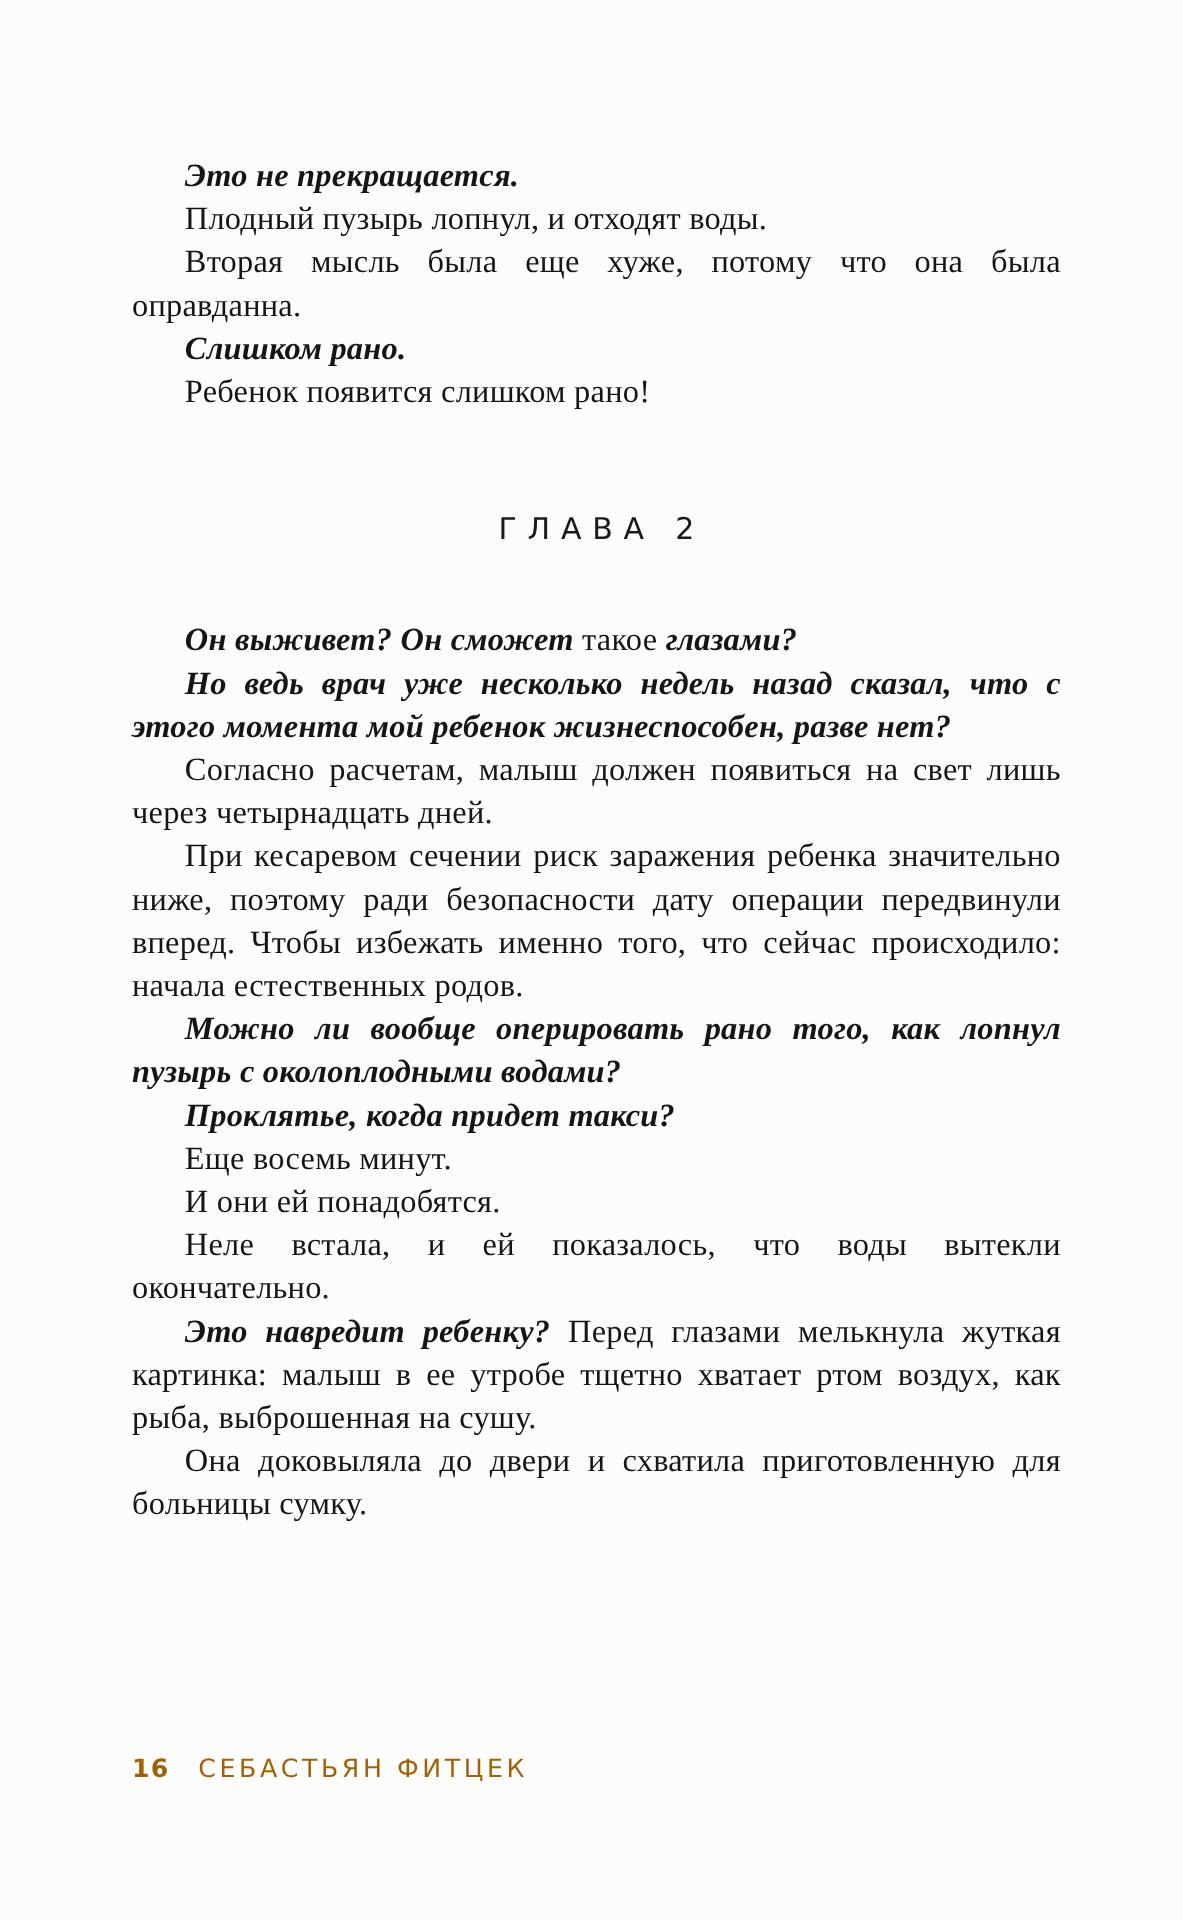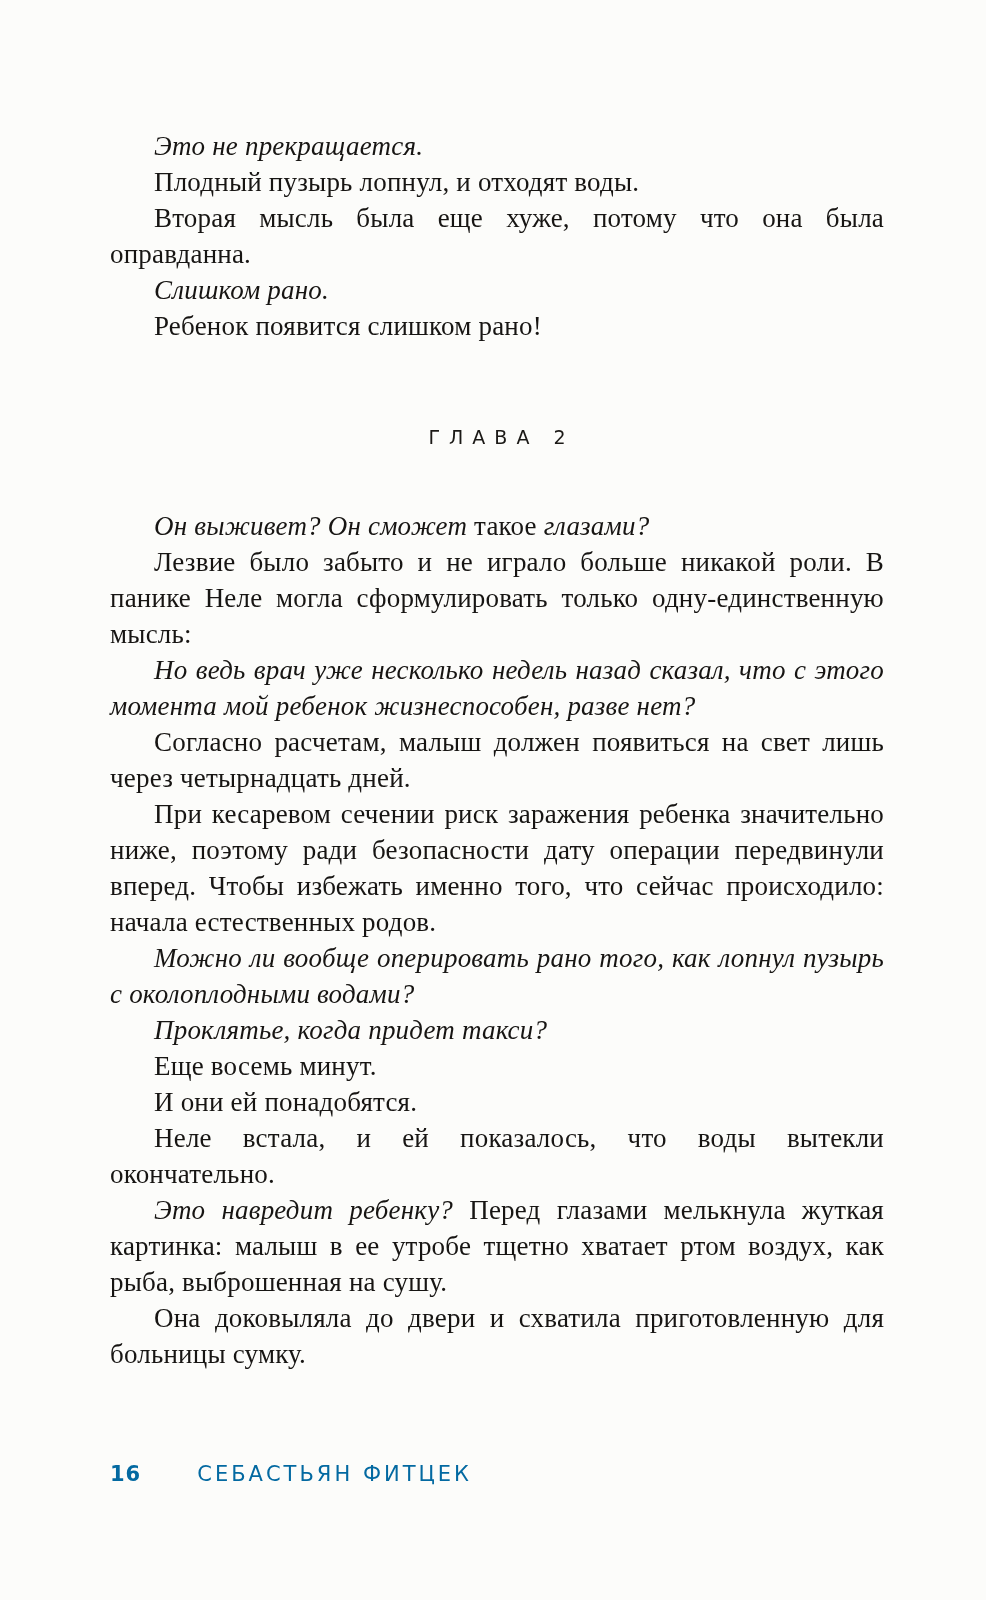--- a/index.html
+++ b/index.html
@@ -24,41 +24,41 @@
   .body-text p {
     margin: 0;
     font-size: 27px;
     line-height: 36px;
     text-align: justify;
     text-indent: 44px;
     letter-spacing: 0.2px;
   }
   .run-i {
     font-style: italic;
+    font-weight: bold;
   }
   .chapter-heading {
     font-family: "DejaVu Sans", sans-serif;
     font-weight: 500;
-    font-size: 19px;
+    font-size: 25px;
     letter-spacing: 9px;
     text-indent: 9px; 
     text-align: center;
     margin: 82px 0 60px 0;
     color: #1b1916;
   }
   .footer {
     position: absolute;
     left: 110px;
     bottom: 114px;
     font-family: "DejaVu Sans", sans-serif;
     font-size: 21px;
-    color: #0369a1;
+    color: #a16207;
     display: flex;
     align-items: baseline;
-    gap: 32px;
   }
   .footer .pagenum {
     font-weight: bold;
     letter-spacing: 1px;
     margin-right: 24px;
   }
   .footer .author {
     letter-spacing: 3px;
     font-weight: 500;
   }
@@ -73,21 +73,20 @@
       <p><span>Плодный пузырь лопнул, и отходят воды.</span></p>
       <p><span>Вторая мысль была еще хуже, потому что она была оправданна.</span></p>
       <p><span class="run-i">Слишком рано.</span></p>
       <p><span>Ребенок появится слишком рано!</span></p>
     </div>
 
   <h2 class="chapter-heading">ГЛАВА 2</h2>
 
   <div class="body-text" id="sec-main">
       <p><span class="run-i">Он выживет? Он сможет </span><span>такое </span><span class="run-i">глазами?</span></p>
-      <p><span>Лезвие было забыто и не играло больше никакой роли. В панике Неле могла сформулировать только одну-единственную мысль:</span></p>
       <p><span class="run-i">Но ведь врач уже несколько недель назад сказал, что с этого момента мой ребенок жизнеспособен, разве нет?</span></p>
       <p><span>Согласно расчетам, малыш должен появиться на свет лишь через четырнадцать дней.</span></p>
       <p><span>При кесаревом сечении риск заражения ребенка значительно ниже, поэтому ради безопасности дату операции передвинули вперед. Чтобы избежать именно того, что сейчас происходило: начала естественных родов.</span></p>
       <p><span class="run-i">Можно ли вообще оперировать рано того, как лопнул пузырь с околоплодными водами?</span></p>
       <p><span class="run-i">Проклятье, когда придет такси?</span></p>
       <p><span>Еще восемь минут.</span></p>
       <p><span>И они ей понадобятся.</span></p>
       <p><span>Неле встала, и ей показалось, что воды вытекли окончательно.</span></p>
       <p><span class="run-i">Это навредит ребенку? </span><span>Перед глазами мелькнула жуткая картинка: малыш в ее утробе тщетно хватает ртом воздух, как рыба, выброшенная на сушу.</span></p>
       <p><span>Она доковыляла до двери и схватила приготовленную для больницы сумку.</span></p>

